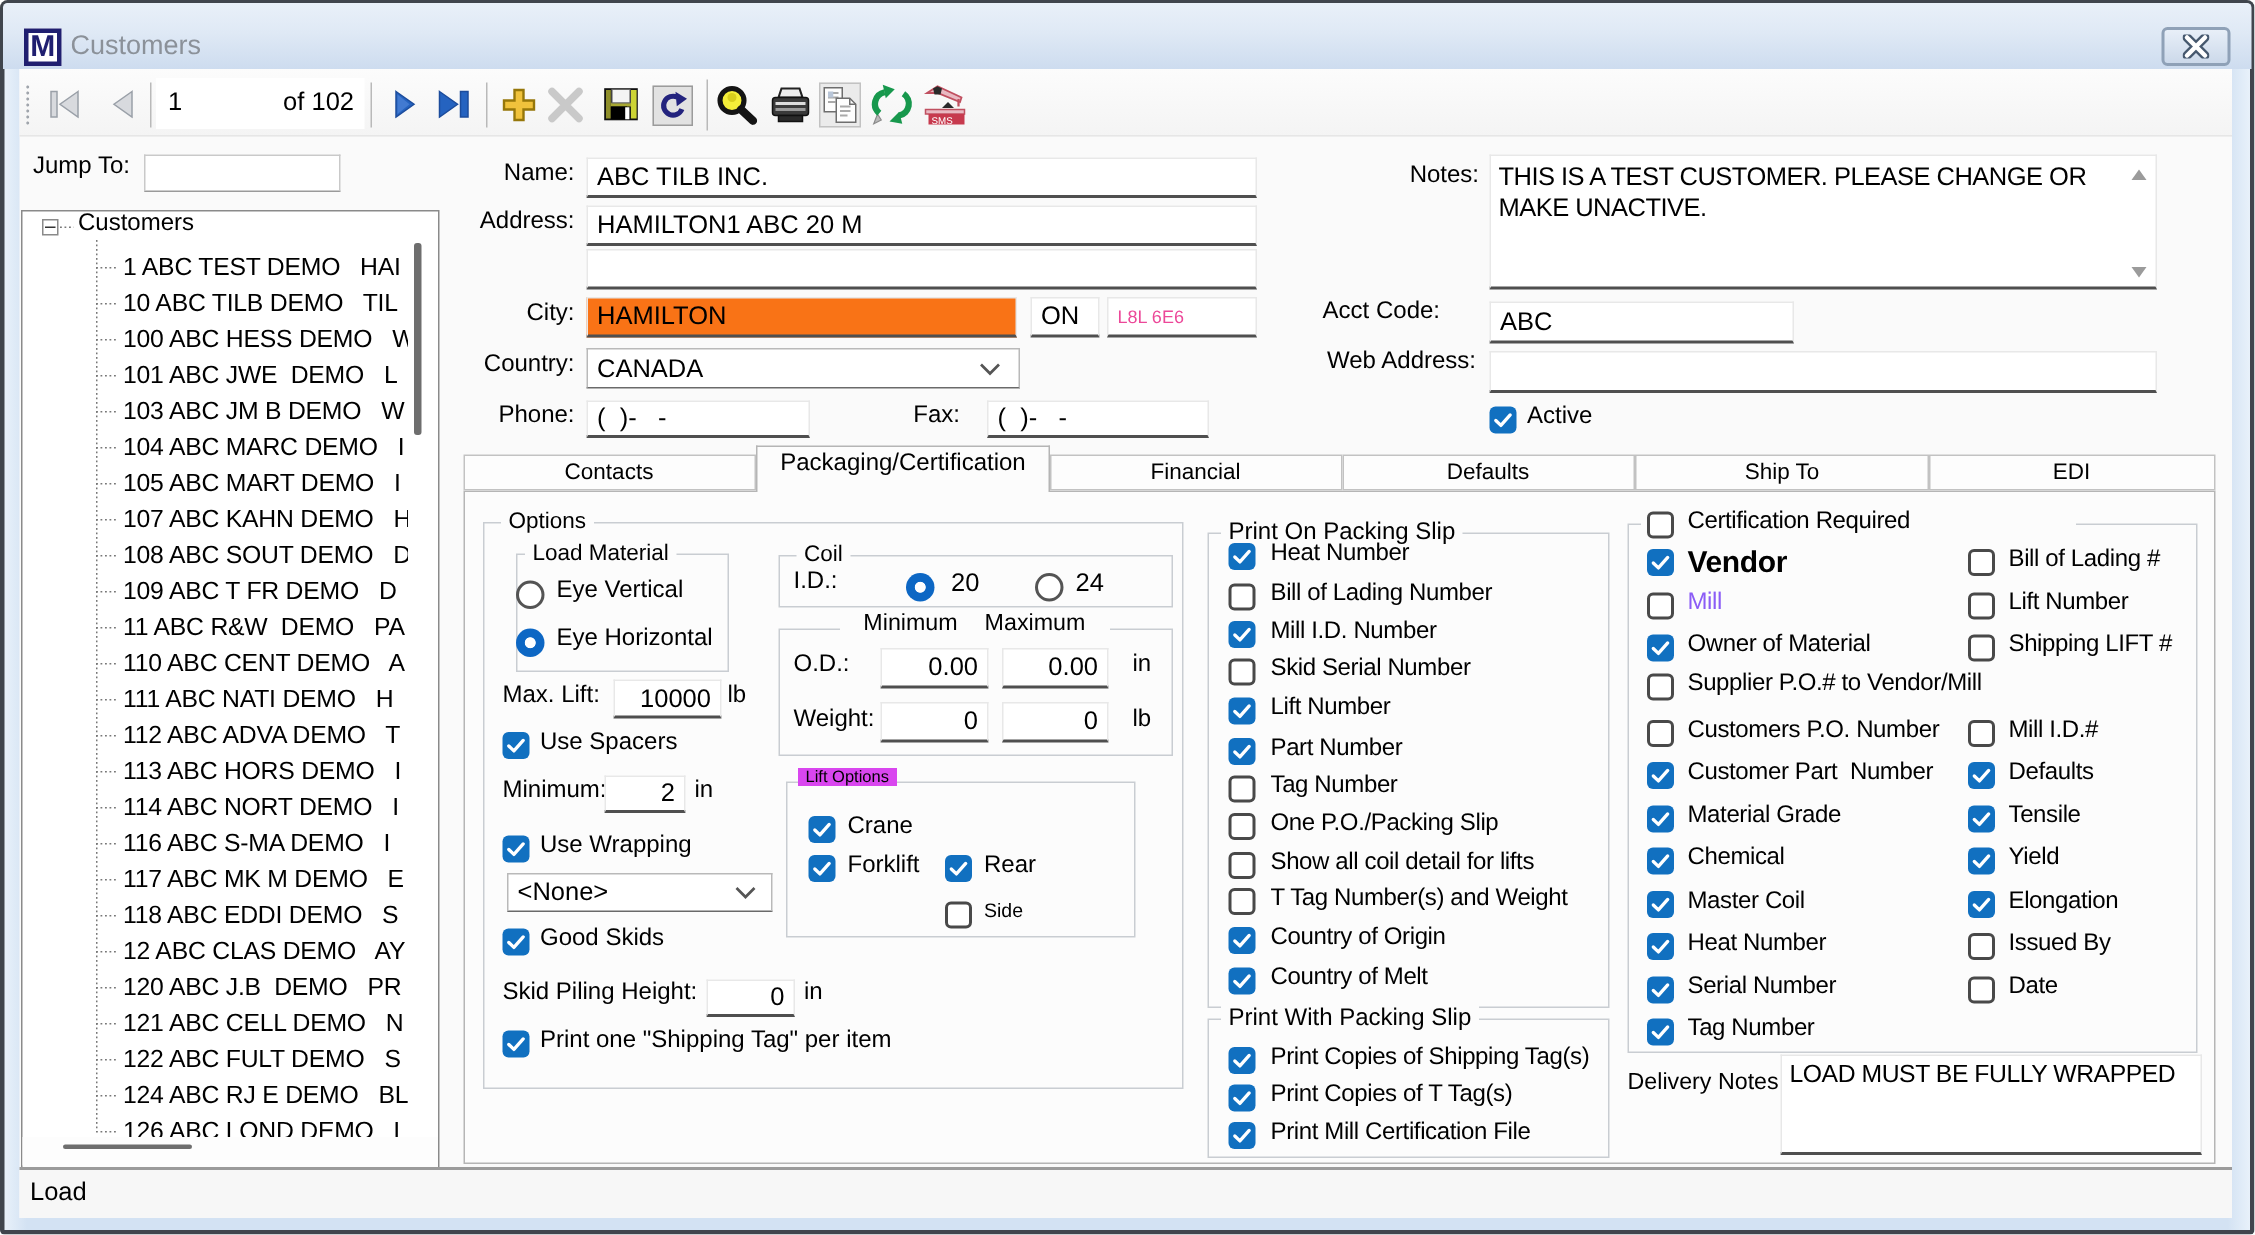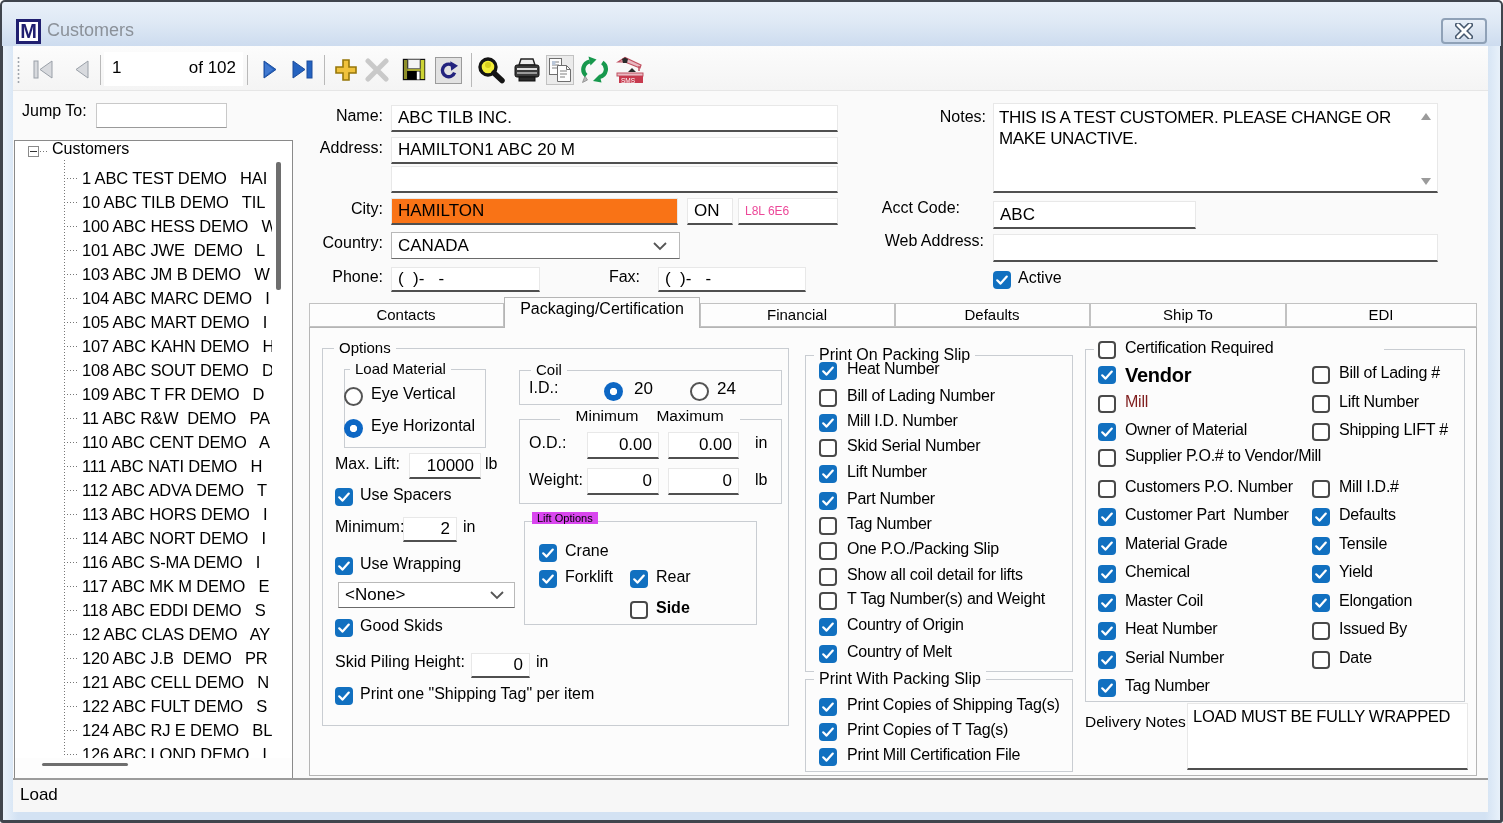--- a/index.html
+++ b/index.html
@@ -321,21 +321,21 @@
       </svg>
     </div>
 <div style="position:absolute;top:568px;font-size:16px;color:#000;white-space:nowrap;font-weight:normal;letter-spacing:0;left:565px">Forklift</div>
 <div style="position:absolute;left:630px;top:570px;width:18px;height:18px;background:#1170c0;border-radius:4px">
       <svg width="18" height="18" viewBox="0 0 18 18" style="position:absolute;left:0;top:0">
         <path d="M4.2 9.3 L7.6 12.6 L13.8 5.6" stroke="#fff" stroke-width="2.2" fill="none" stroke-linecap="round" stroke-linejoin="round"></path>
       </svg>
     </div>
 <div style="position:absolute;top:568px;font-size:16px;color:#000;white-space:nowrap;font-weight:normal;letter-spacing:0;left:656px">Rear</div>
 <div style="position:absolute;left:630px;top:601px;width:18px;height:18px;background:#fff;border:2px solid #494949;border-radius:4px"></div>
-<div style="position:absolute;top:599px;font-size:16px;color:#000;white-space:nowrap;font-weight:bold;letter-spacing:0;left:656px">Side</div>
+<div style="position:absolute;top:599px;font-size:13px;color:#000;white-space:nowrap;font-weight:normal;letter-spacing:0;left:656px">Side</div>
 <div style="position:absolute;left:805px;top:355px;width:268px;height:317px;border:1px solid #c9cdd2"></div>
     <div style="position:absolute;left:814px;top:346px;background:#fcfcfc;padding:0 5px;font-size:16px;color:#000;white-space:nowrap">Print On Packing Slip</div>
 <div style="position:absolute;left:819px;top:362px;width:18px;height:18px;background:#1170c0;border-radius:4px">
       <svg width="18" height="18" viewBox="0 0 18 18" style="position:absolute;left:0;top:0">
         <path d="M4.2 9.3 L7.6 12.6 L13.8 5.6" stroke="#fff" stroke-width="2.2" fill="none" stroke-linecap="round" stroke-linejoin="round"></path>
       </svg>
     </div>
 <div style="position:absolute;top:360px;font-size:16px;color:#000;white-space:nowrap;font-weight:normal;letter-spacing:-0.25px;left:847px">Heat Number</div>
 <div style="position:absolute;left:819px;top:389px;width:18px;height:18px;background:#fff;border:2px solid #494949;border-radius:4px"></div>
 <div style="position:absolute;top:387px;font-size:16px;color:#000;white-space:nowrap;font-weight:normal;letter-spacing:-0.25px;left:847px">Bill of Lading Number</div>
@@ -403,21 +403,21 @@
 <div style="position:absolute;left:1094px;top:340px;width:290px;height:20px;background:#fcfcfc"></div>
 <div style="position:absolute;left:1098px;top:341px;width:18px;height:18px;background:#fff;border:2px solid #494949;border-radius:4px"></div>
 <div style="position:absolute;top:339px;font-size:16px;color:#000;white-space:nowrap;font-weight:normal;letter-spacing:-0.25px;left:1125px">Certification Required</div>
 <div style="position:absolute;left:1098px;top:366px;width:18px;height:18px;background:#1170c0;border-radius:4px">
       <svg width="18" height="18" viewBox="0 0 18 18" style="position:absolute;left:0;top:0">
         <path d="M4.2 9.3 L7.6 12.6 L13.8 5.6" stroke="#fff" stroke-width="2.2" fill="none" stroke-linecap="round" stroke-linejoin="round"></path>
       </svg>
     </div>
 <div style="position:absolute;top:364px;font-size:20px;color:#000;white-space:nowrap;font-weight:bold;letter-spacing:-0.25px;left:1125px">Vendor</div>
 <div style="position:absolute;left:1098px;top:395px;width:18px;height:18px;background:#fff;border:2px solid #494949;border-radius:4px"></div>
-<div style="position:absolute;top:393px;font-size:16px;color:#7f1d1d;white-space:nowrap;font-weight:normal;letter-spacing:-0.25px;left:1125px">Mill</div>
+<div style="position:absolute;top:393px;font-size:16px;color:#8b5cf6;white-space:nowrap;font-weight:normal;letter-spacing:-0.25px;left:1125px">Mill</div>
 <div style="position:absolute;left:1098px;top:423px;width:18px;height:18px;background:#1170c0;border-radius:4px">
       <svg width="18" height="18" viewBox="0 0 18 18" style="position:absolute;left:0;top:0">
         <path d="M4.2 9.3 L7.6 12.6 L13.8 5.6" stroke="#fff" stroke-width="2.2" fill="none" stroke-linecap="round" stroke-linejoin="round"></path>
       </svg>
     </div>
 <div style="position:absolute;top:421px;font-size:16px;color:#000;white-space:nowrap;font-weight:normal;letter-spacing:-0.25px;left:1125px">Owner of Material</div>
 <div style="position:absolute;left:1098px;top:449px;width:18px;height:18px;background:#fff;border:2px solid #494949;border-radius:4px"></div>
 <div style="position:absolute;top:447px;font-size:16px;color:#000;white-space:nowrap;font-weight:normal;letter-spacing:-0.25px;left:1125px">Supplier P.O.# to Vendor/Mill</div>
 <div style="position:absolute;left:1098px;top:480px;width:18px;height:18px;background:#fff;border:2px solid #494949;border-radius:4px"></div>
 <div style="position:absolute;top:478px;font-size:16px;color:#000;white-space:nowrap;font-weight:normal;letter-spacing:-0.25px;left:1125px">Customers P.O. Number</div>

